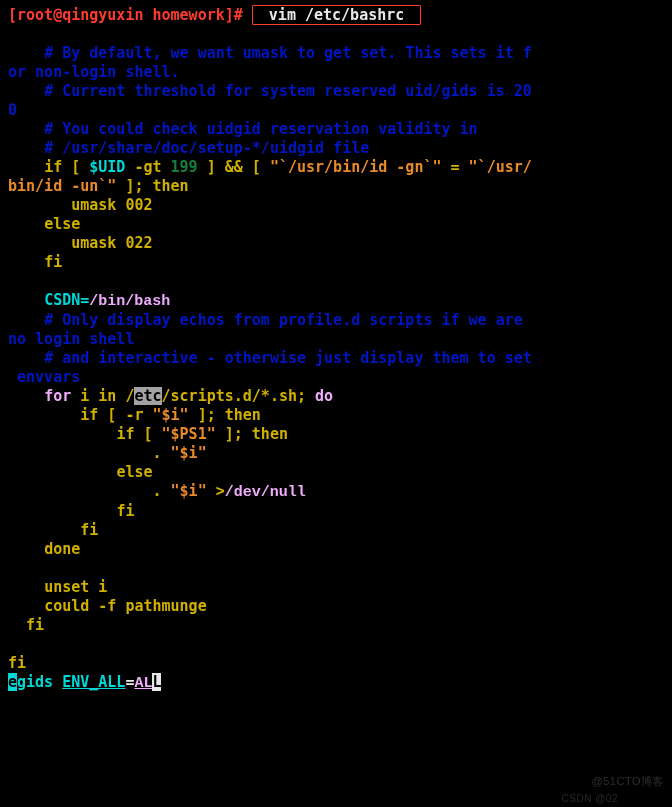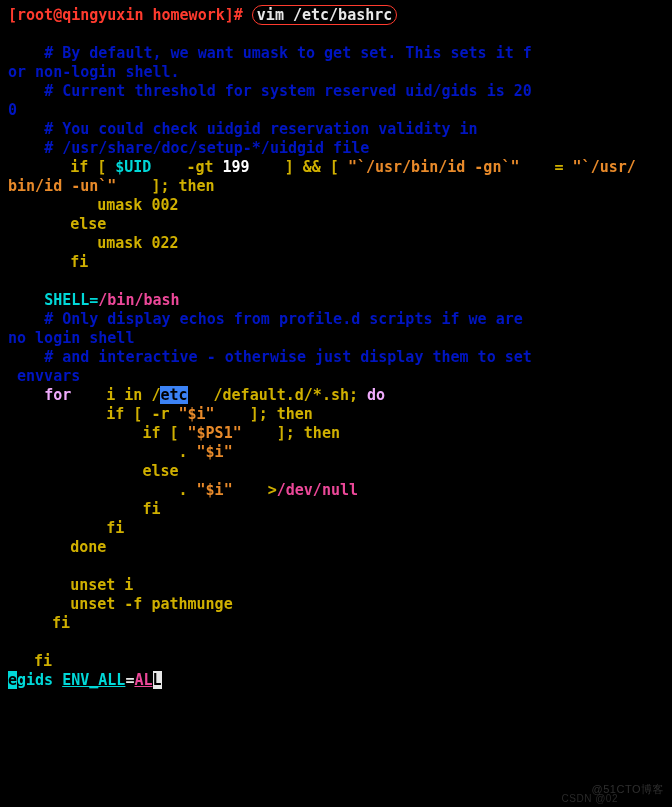--- a/index.html
+++ b/index.html
@@ -17,47 +17,47 @@
   font-size: 15px;
   line-height: 19px;
   color: #ccc;
   font-weight: bold;
   white-space: pre-wrap;
   word-break: break-all;
 }
 .red    { color: #ff3b2e; }
 .darkblue { color: #0015c3; }
 .cyan   { color: #00d8d8; }
-.yellow { color: #d0b000; margin-left: 26px; }
+.yellow { color: #d0b000; }
 .orange { color: #e88a2a; }
-.green  { color: #ec4899; }
+.green  { color: #f0abfc; font-family: Liberation Mono, monospace; }
 .white  { color: #e8e8e8; }
 .gold   { color: #f0abfc; }
-.magenta{ color: #ffffff; }
+.magenta{ color: #15803d; }
 .box {
   border: 1.5px solid #ff3b2e;
-  padding: 0 4px;
-  border-radius: 10px;
+  padding: 0 16px;
+  border-radius: 1px;
 }
 .hl {
-  background: #3b82f6;
+  background: #a3a3a3;
   color: #000;
 }
 .cursor {
   background: #e8e8e8;
   color: #000;
 }
 .cursor-e {
   background: #00d8d8;
   color: #000;
 }
 .watermark {
   position: absolute;
   right: 8px;
-  bottom: 10px;
+  bottom: 18px;
   color: #555;
   font: 11px sans-serif;
   letter-spacing: 0.5px;
   opacity: 0.55;
 }
 .watermark2 {
   position: absolute;
   right: 54px;
   bottom: 3px;
   color: #444;
@@ -78,36 +78,36 @@
 <span class="darkblue">0</span>
 <span class="darkblue">    # You could check uidgid reservation validity in</span>
 <span class="darkblue">    # /usr/share/doc/setup-*/uidgid file</span>
 <span class="yellow">    if [ </span><span class="cyan">$UID</span><span class="yellow"> -gt </span><span class="magenta">199</span><span class="yellow"> ] &amp;&amp; [ </span><span class="orange">"`/usr/bin/id -gn`"</span><span class="yellow"> = </span><span class="orange">"`/usr/</span>
 <span class="orange">bin/id -un`"</span><span class="yellow"> ]; then</span>
 <span class="yellow">       umask 002</span>
 <span class="yellow">    else</span>
 <span class="yellow">       umask 022</span>
 <span class="yellow">    fi</span>
 
-<span class="cyan">    SHELL=</span><span class="green">/bin/bash</span>
+<span class="cyan">    CSDN=</span><span class="green">/bin/bash</span>
 <span class="darkblue">    # Only display echos from profile.d scripts if we are </span>
 <span class="darkblue">no login shell</span>
 <span class="darkblue">    # and interactive - otherwise just display them to set</span>
 <span class="darkblue"> envvars</span>
-<span class="gold">    for</span><span class="yellow"> i in /</span><span class="hl">etc</span><span class="yellow">/default.d/*.sh; </span><span class="gold">do</span>
+<span class="gold">    for</span><span class="yellow"> i in /</span><span class="hl">etc</span><span class="yellow">/scripts.d/*.sh; </span><span class="gold">do</span>
 <span class="yellow">        if [ -r </span><span class="orange">"$i"</span><span class="yellow"> ]; then</span>
 <span class="yellow">            if [ </span><span class="orange">"$PS1"</span><span class="yellow"> ]; then</span>
 <span class="yellow">                . </span><span class="orange">"$i"</span>
 <span class="yellow">            else</span>
 <span class="yellow">                . </span><span class="orange">"$i"</span><span class="yellow"> &gt;</span><span class="green">/dev/null</span>
 <span class="yellow">            fi</span>
 <span class="yellow">        fi</span>
 <span class="yellow">    done</span>
 
 <span class="yellow">    unset i</span>
-<span class="yellow">    unset -f pathmunge</span>
+<span class="yellow">    could -f pathmunge</span>
 <span class="yellow">  fi</span>
 
 <span class="yellow">fi</span>
 <span class="cursor-e">e</span><span class="cyan">gids</span><span> </span><span class="cyan" style="text-decoration:underline">ENV_ALL</span><span class="white">=</span><span class="green" style="text-decoration:underline">AL</span><span class="cursor">L</span></pre>
 
 <div class="watermark">@51CTO博客</div>
 <div class="watermark2">CSDN @02</div>
 
 </body></html>

